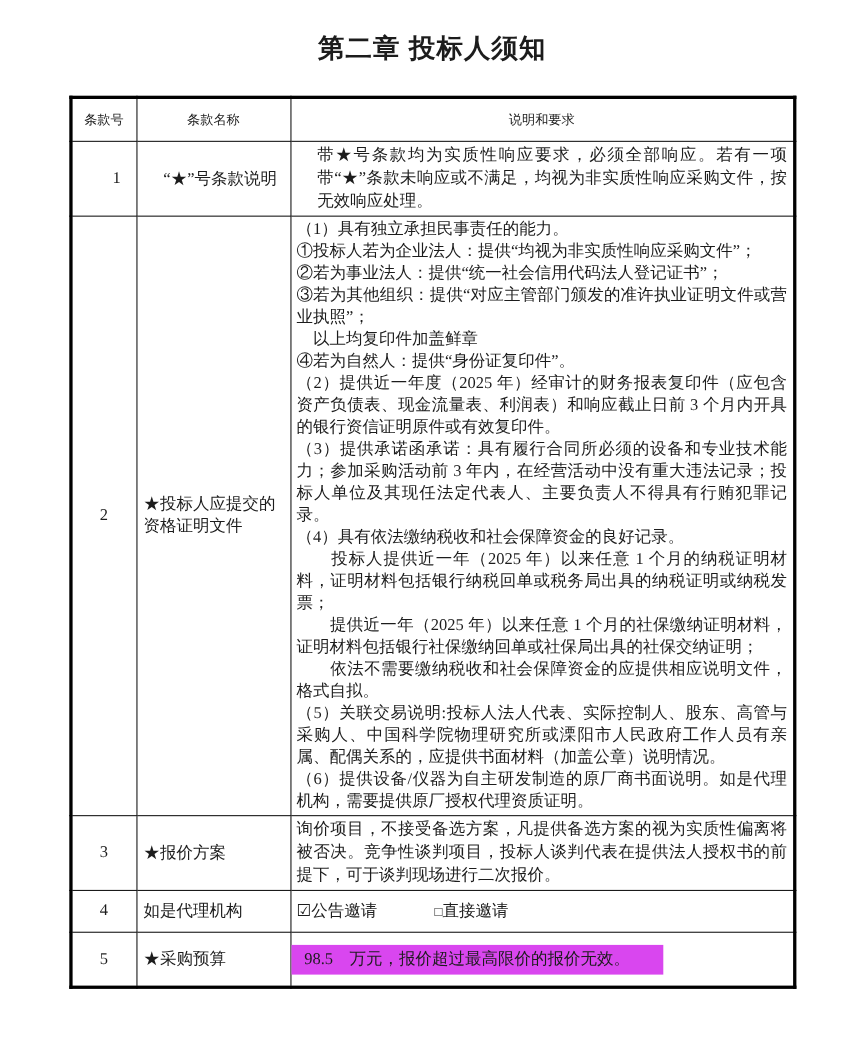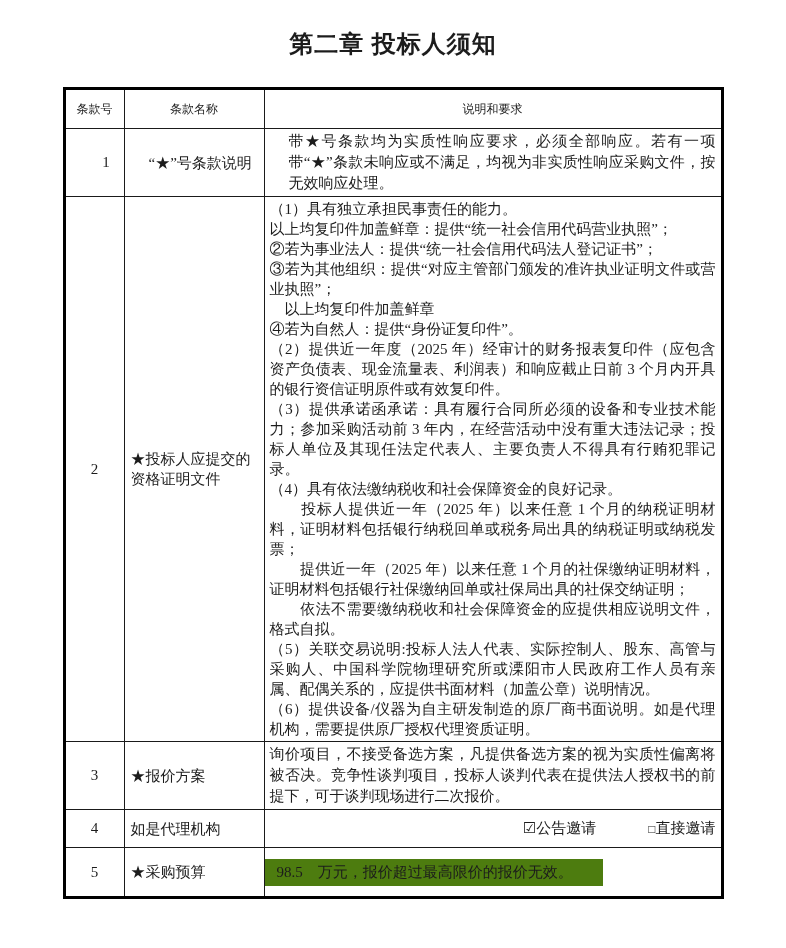--- a/index.html
+++ b/index.html
@@ -58,21 +58,21 @@
 
   tr.r2 td.content { vertical-align: top; padding: 2px 5px 2px 5px; }
   .para {
     text-align: justify;
     white-space: pre-wrap;
     line-height: 20px;
     font-size: 15px;
   }
 
   
-  tr.r4 td.content { text-align: right; }
+  tr.r4 td.content { text-align: left; }
   .cb-group { display: inline-block; }
   .cb-box { font-size: 15px; }
   .cb-gap { display: inline-block; width: 52px; }
   .cb-unchecked { font-size: 12px; }
 
   
   tr.r5 td.content { padding: 0; }
   .budget-highlight {
     display: inline-block;
     padding: 4px 30px 4px 12px;
@@ -106,21 +106,21 @@
         <td class="no">1</td>
         <td class="name">“★”号条款说明</td>
         <td class="content">带★号条款均为实质性响应要求，必须全部响应。若有一项带“★”条款未响应或不满足，均视为非实质性响应采购文件，按无效响应处理。</td>
       </tr>
 
       <tr class="r2">
         <td class="no">2</td>
         <td class="name">★投标人应提交的资格证明文件</td>
         <td class="content">
           <div class="para">（1）具有独立承担民事责任的能力。</div>
-          <div class="para">以上均复印件加盖鲜章：提供“统一社会信用代码营业执照”；</div>
+          <div class="para">①投标人若为企业法人：提供“均视为非实质性响应采购文件”；</div>
           <div class="para">②若为事业法人：提供“统一社会信用代码法人登记证书”；</div>
           <div class="para">③若为其他组织：提供“对应主管部门颁发的准许执业证明文件或营业执照”；</div>
           <div class="para">　以上均复印件加盖鲜章</div>
           <div class="para">④若为自然人：提供“身份证复印件”。</div>
           <div class="para">（2）提供近一年度（2025 年）经审计的财务报表复印件（应包含资产负债表、现金流量表、利润表）和响应截止日前 3 个月内开具的银行资信证明原件或有效复印件。</div>
           <div class="para">（3）提供承诺函承诺：具有履行合同所必须的设备和专业技术能力；参加采购活动前 3 年内，在经营活动中没有重大违法记录；投标人单位及其现任法定代表人、主要负责人不得具有行贿犯罪记录。</div>
           <div class="para">（4）具有依法缴纳税收和社会保障资金的良好记录。</div>
           <div class="para">　　投标人提供近一年（2025 年）以来任意 1 个月的纳税证明材料，证明材料包括银行纳税回单或税务局出具的纳税证明或纳税发票；</div>
           <div class="para">　　提供近一年（2025 年）以来任意 1 个月的社保缴纳证明材料，证明材料包括银行社保缴纳回单或社保局出具的社保交纳证明；</div>
           <div class="para">　　依法不需要缴纳税收和社会保障资金的应提供相应说明文件，格式自拟。</div>
@@ -140,19 +140,19 @@
         <td class="name">如是代理机构</td>
         <td class="content">
           <span class="cb-group"><span class="cb-box">☑</span><span>公告邀请</span></span><span class="cb-gap"></span><span class="cb-group"><span class="cb-box cb-unchecked">□</span><span>直接邀请</span></span>
         </td>
       </tr>
 
       <tr class="r5">
         <td class="no">5</td>
         <td class="name">★采购预算</td>
         <td class="content">
-          <span class="budget-highlight" style="background-color: #4d7c0f;">98.5　万元，报价超过最高限价的报价无效。</span>
+          <span class="budget-highlight" style="background-color: #d946ef;">98.5　万元，报价超过最高限价的报价无效。</span>
         </td>
       </tr>
 
     </tbody>
   </table>
 </div>
 
 </body></html>

